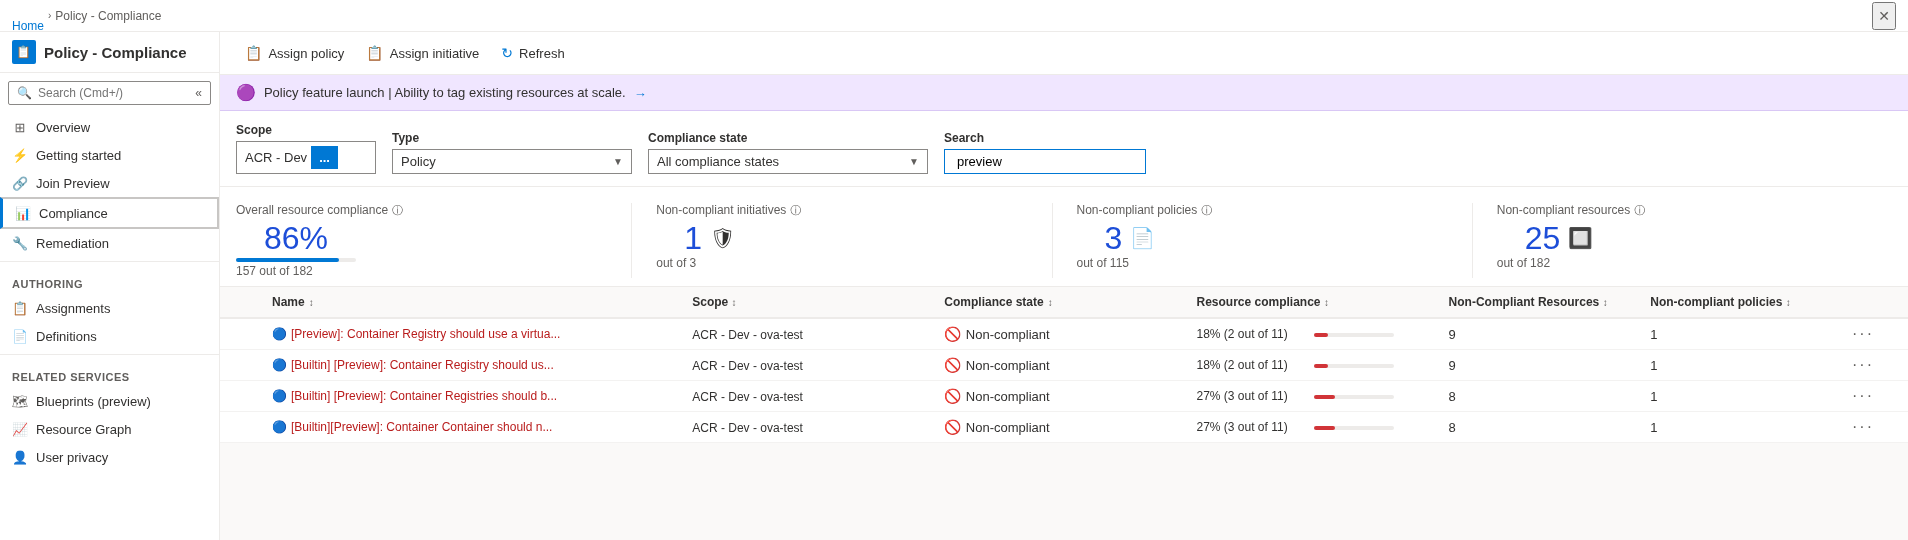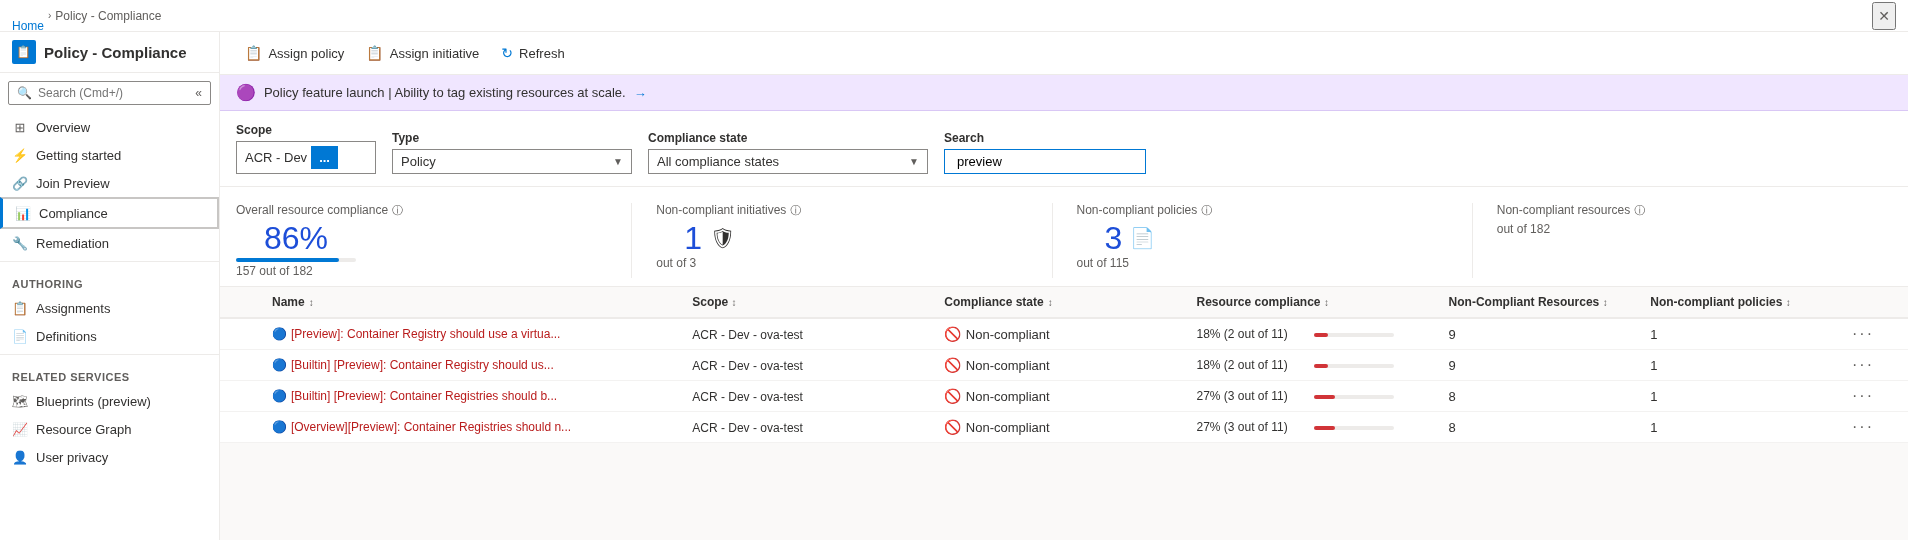--- a/index.html
+++ b/index.html
@@ -264,20 +264,24 @@
             <span class="stat-number">3</span>
             <span class="stat-icon">📄</span>
           </div>
           <div class="stat-sub">out of 115</div>
         </div>
         <div class="stat-box">
           <div class="stat-label">
             <span>Non-compliant resources</span>
             <span class="stat-info">ⓘ</span>
           </div>
+          <div class="stat-value">
+            <span class="stat-number">25</span>
+            <span class="stat-icon">🔲</span>
+          </div>
           <div class="stat-sub">out of 182</div>
         </div>
       </div>
 
       <div class="table-container">
 
         <div class="table-header">
           <div class="col-name">
             <span>Name</span>
             <span class="sort-icon">↕</span>
@@ -394,21 +398,21 @@
             <span>1</span>
           </div>
           <div class="col-actions">
             <span class="three-dots">···</span>
           </div>
         </div>
 
         <div class="table-row">
           <div class="col-name">
             <span style="color:#0078d4;font-size:12px;">🔵</span>
-            <a class="link">[Overview][Preview]: Container Registries should n...</a>
+            <a class="link">[Builtin][Preview]: Container Container should n...</a>
           </div>
           <div class="col-scope">
             <span class="scope-text">ACR - Dev - ova-test</span>
           </div>
           <div class="col-compliance">
             <span class="compliance-icon non-compliant">🚫</span>
             <span>Non-compliant</span>
           </div>
           <div class="col-resource">
             <div class="resource-bar-wrapper">

